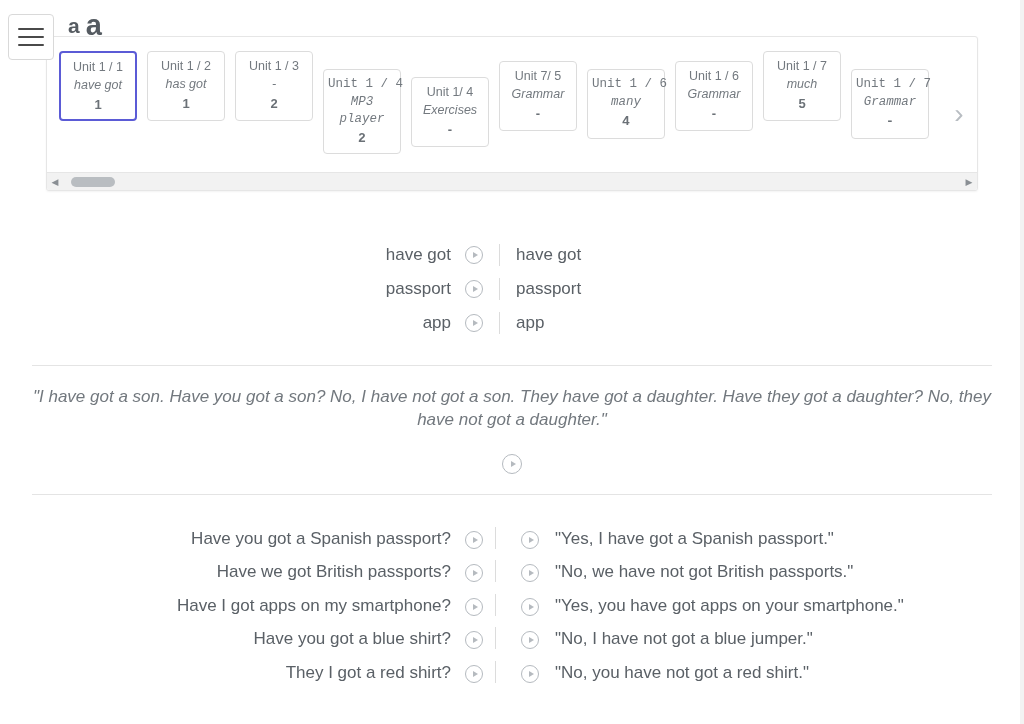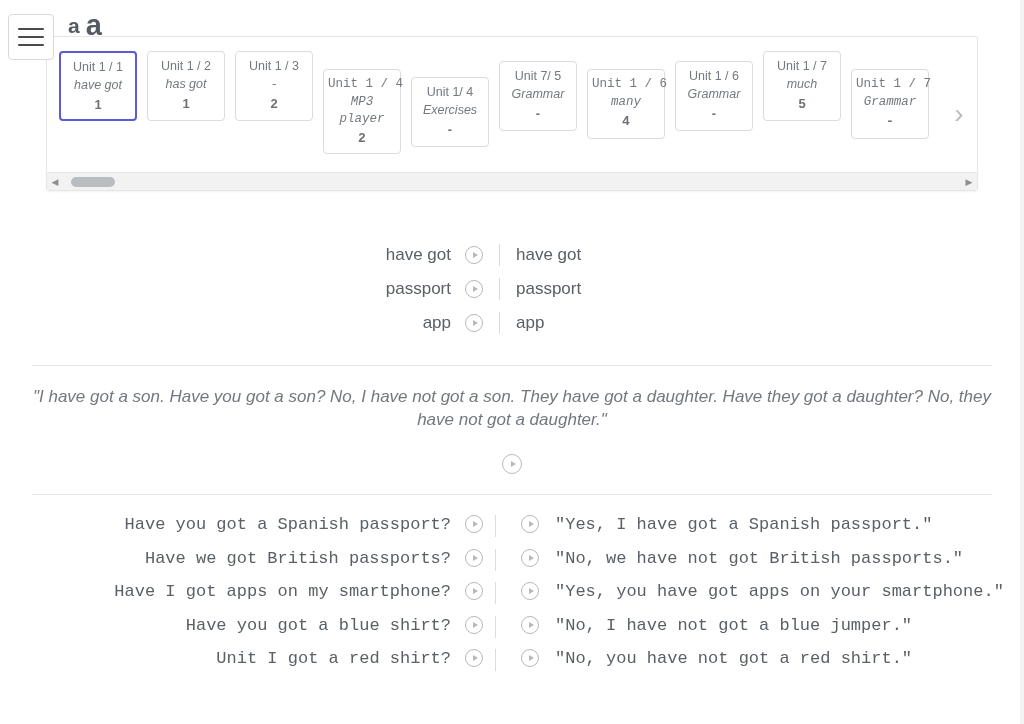--- a/index.html
+++ b/index.html
@@ -247,23 +247,22 @@
   .quote-play .play-btn { width: 20px; height: 20px; }
 
   
   .sentences {
     position: absolute;
     left: 0; top: 515px;
     width: 1024px;
   }
   .sentence-row {
     display: flex;
-    align-items: flex-start;
+    align-items: flex-end;
     height: 33.5px;
-    font-family: Liberation Mono, monospace;
   }
   .s-left {
     width: 465px;
     text-align: right;
     padding-right: 14px;
     font-size: 17px;
     color: #5a6066;
     white-space: nowrap;
   }
   .s-play2 {
@@ -427,21 +426,21 @@
         <div class="s-right">"Yes, you have got apps on your smartphone."</div>
       </div>
       <div class="sentence-row">
         <div class="s-left">Have you got a blue shirt?</div>
         <div class="play-btn"></div>
         <div class="s-div"></div>
         <div class="play-btn s-play2"></div>
         <div class="s-right">"No, I have not got a blue jumper."</div>
       </div>
       <div class="sentence-row">
-        <div class="s-left">Unit I got a red shirt?</div>
+        <div class="s-left">They I got a red shirt?</div>
         <div class="play-btn"></div>
         <div class="s-div"></div>
         <div class="play-btn s-play2"></div>
         <div class="s-right">"No, you have not got a red shirt."</div>
       </div>
     </div>
 
   <div class="page-edge"></div>
 </div>
 

